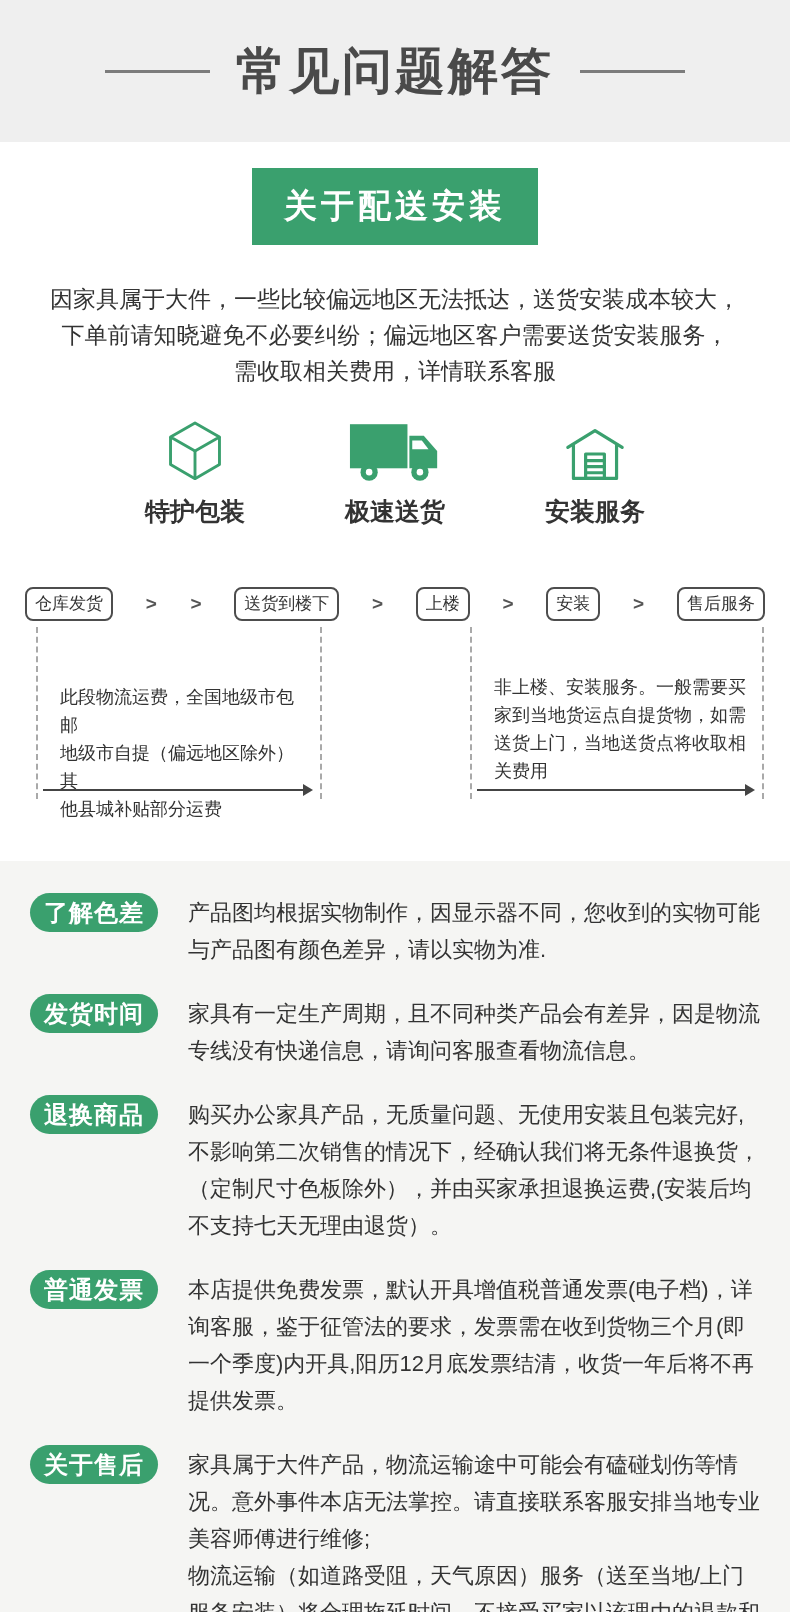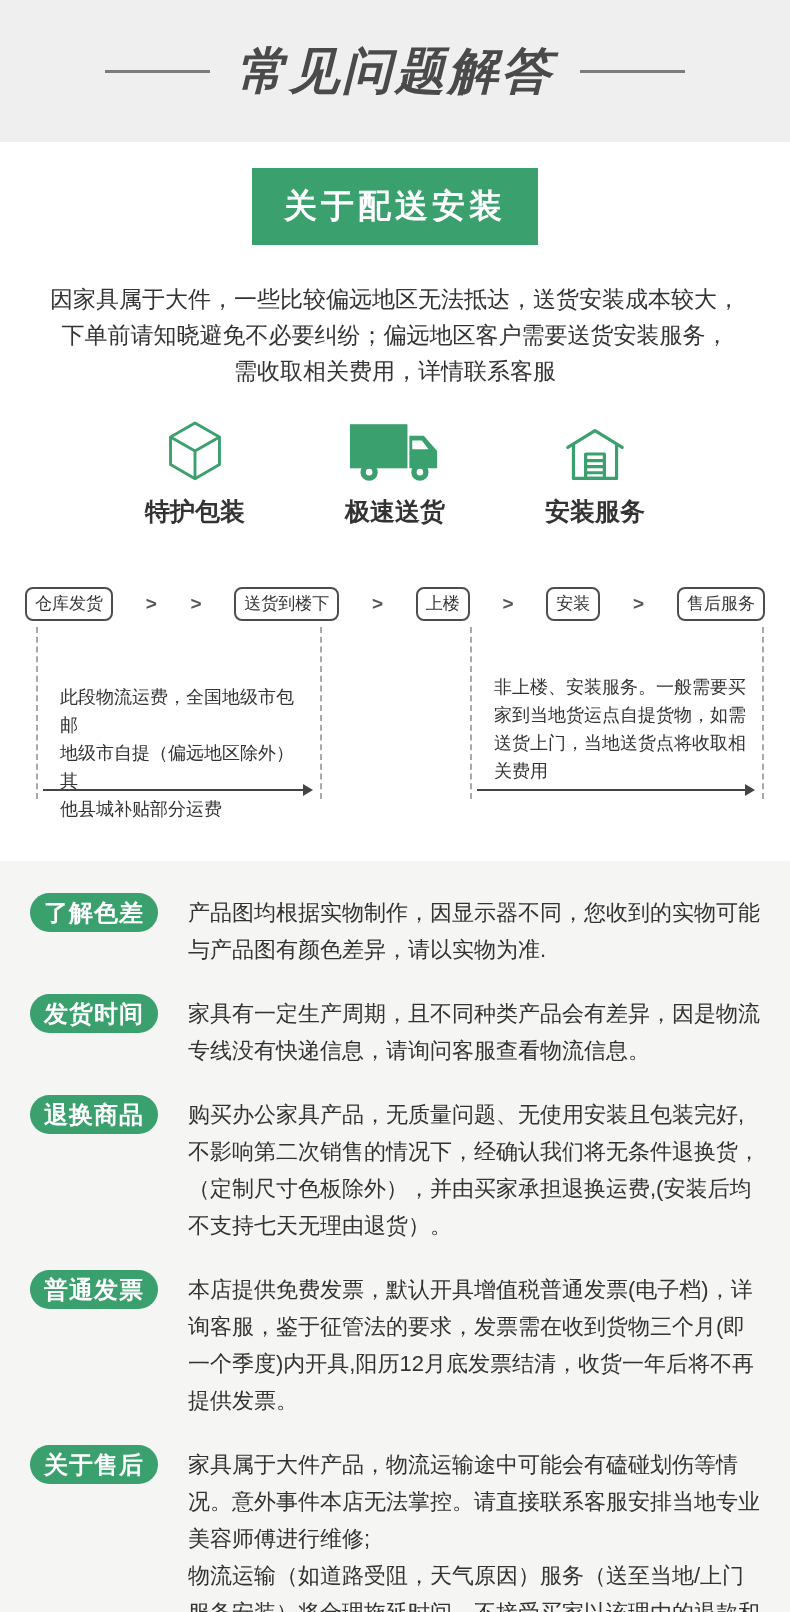--- a/index.html
+++ b/index.html
@@ -16,21 +16,21 @@
   body{
     width:790px;
     font-family:"Liberation Sans","DejaVu Sans",sans-serif;
     color:var(--body);
   }
   .page{width:790px;overflow:hidden;}
 
   
   .hero{
     height:142px;background:var(--hero-bg);
-    display:flex;align-items:center;justify-content:center;gap:26px;font-style:italic;
+    display:flex;align-items:center;justify-content:center;gap:26px;
   }
   .hero .hline{width:105px;height:3px;background:var(--line);}
   .hero h1{
     font-size:50px;font-weight:bold;color:var(--title);
     letter-spacing:3px;white-space:nowrap;
   }
 
   
   .delivery{background:#fff;padding-top:26px;}
   .section-badge{

